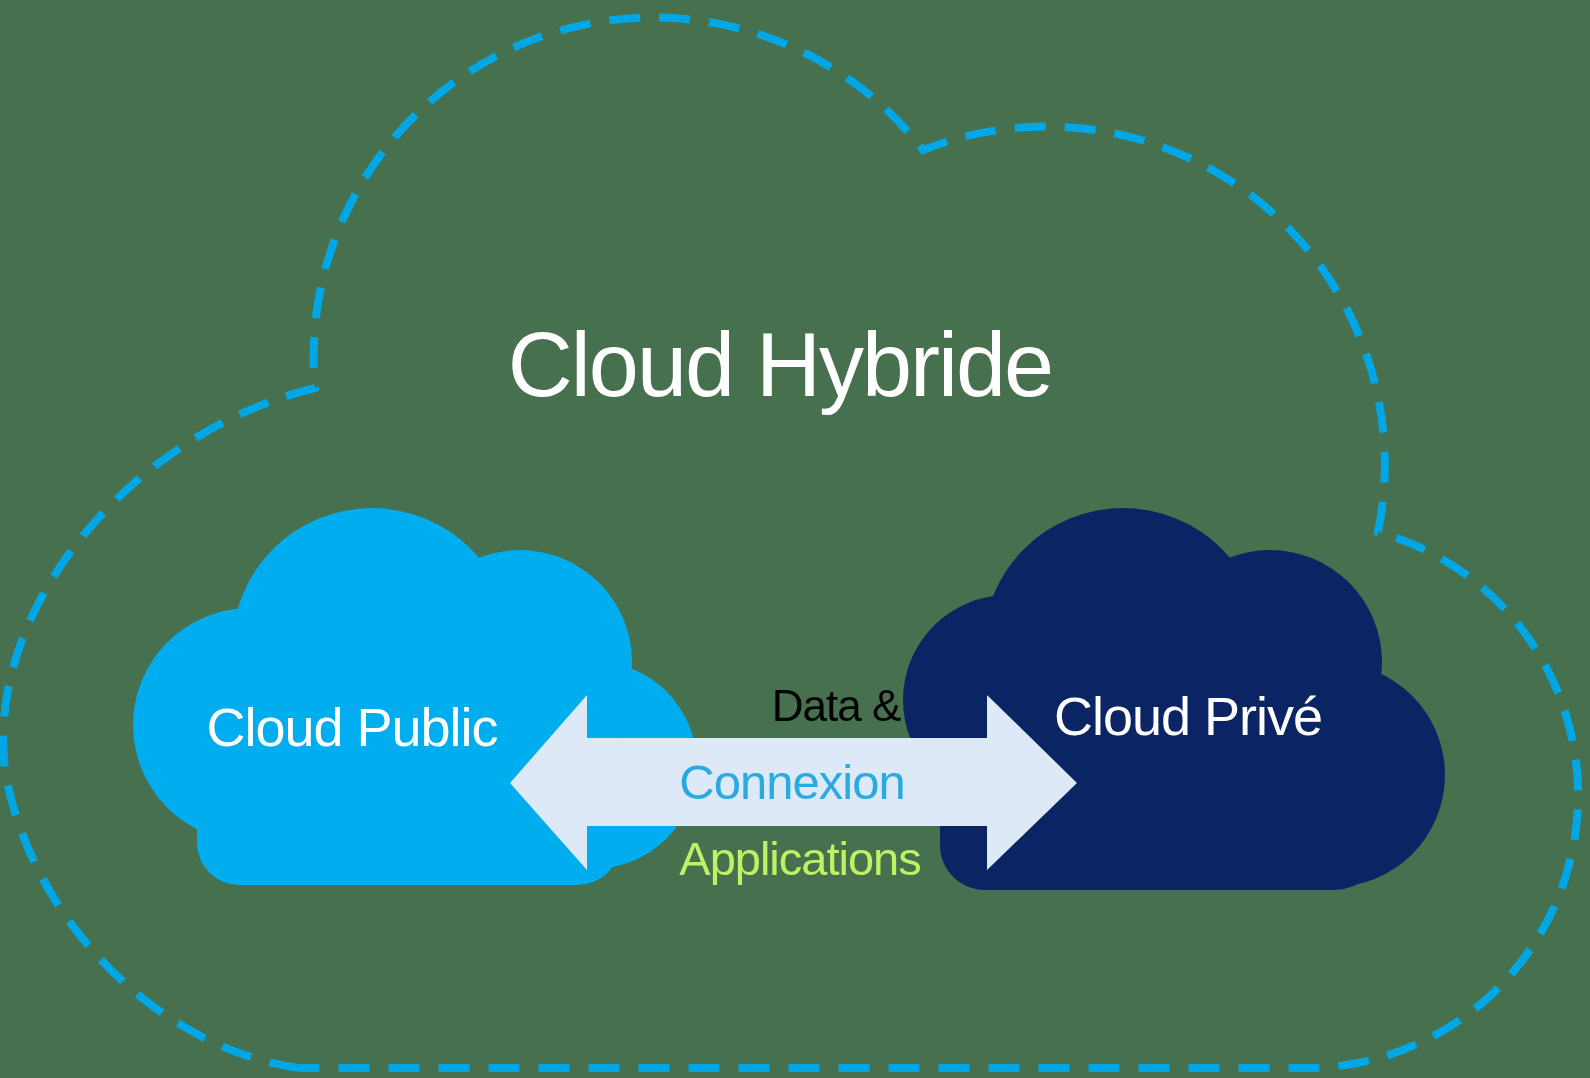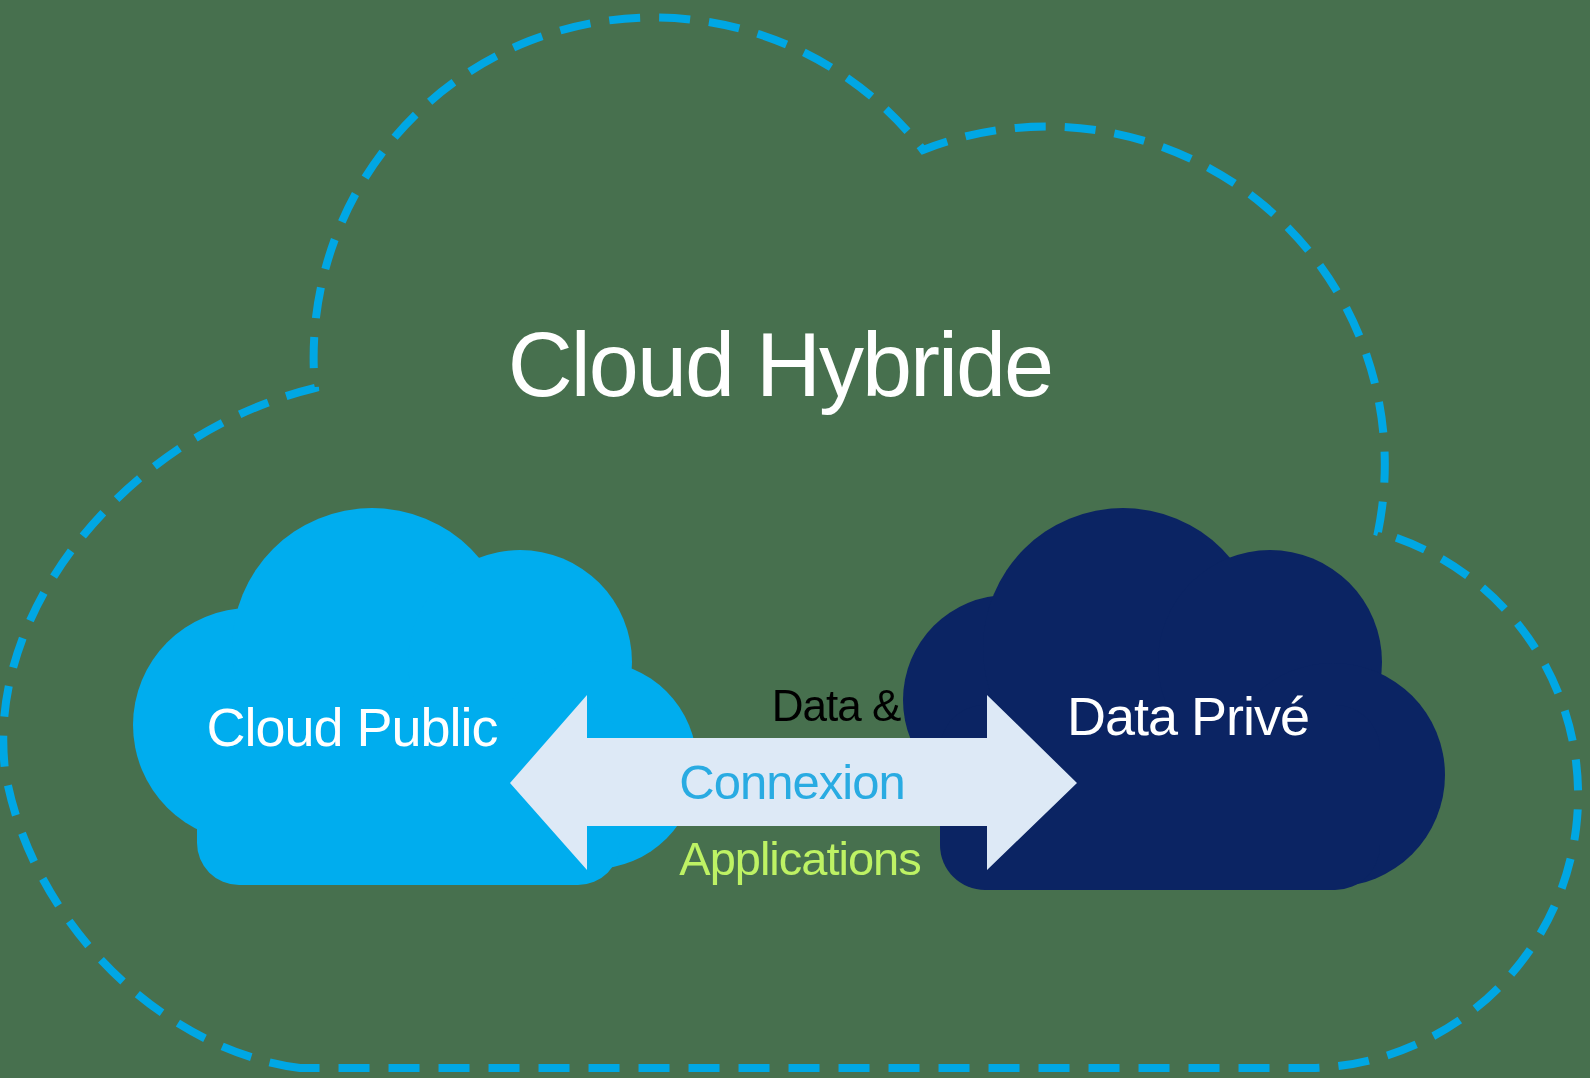--- a/index.html
+++ b/index.html
@@ -92,19 +92,19 @@
     <rect x="940" y="705" width="440" height="185" rx="45"></rect>
   </g>
 
   <polygon points="510,783 587,695 587,738 987,738 987,695 1077,783 987,870 987,826 587,826 587,870" fill="#dde9f6"></polygon>
 </svg>
 
 <div class="txt title-text">Cloud Hybride</div>
 
 <div class="txt cloud-label label-public">Cloud Public</div>
 
-<div class="txt cloud-label label-private">Data Privé</div>
+<div class="txt cloud-label label-private">Cloud Privé</div>
 
 <div class="txt conn-line1">Data &amp;</div>
 
 <div class="txt conn-line2">Connexion</div>
 
 <div class="txt conn-line3">Applications</div>
 
 </body></html>

